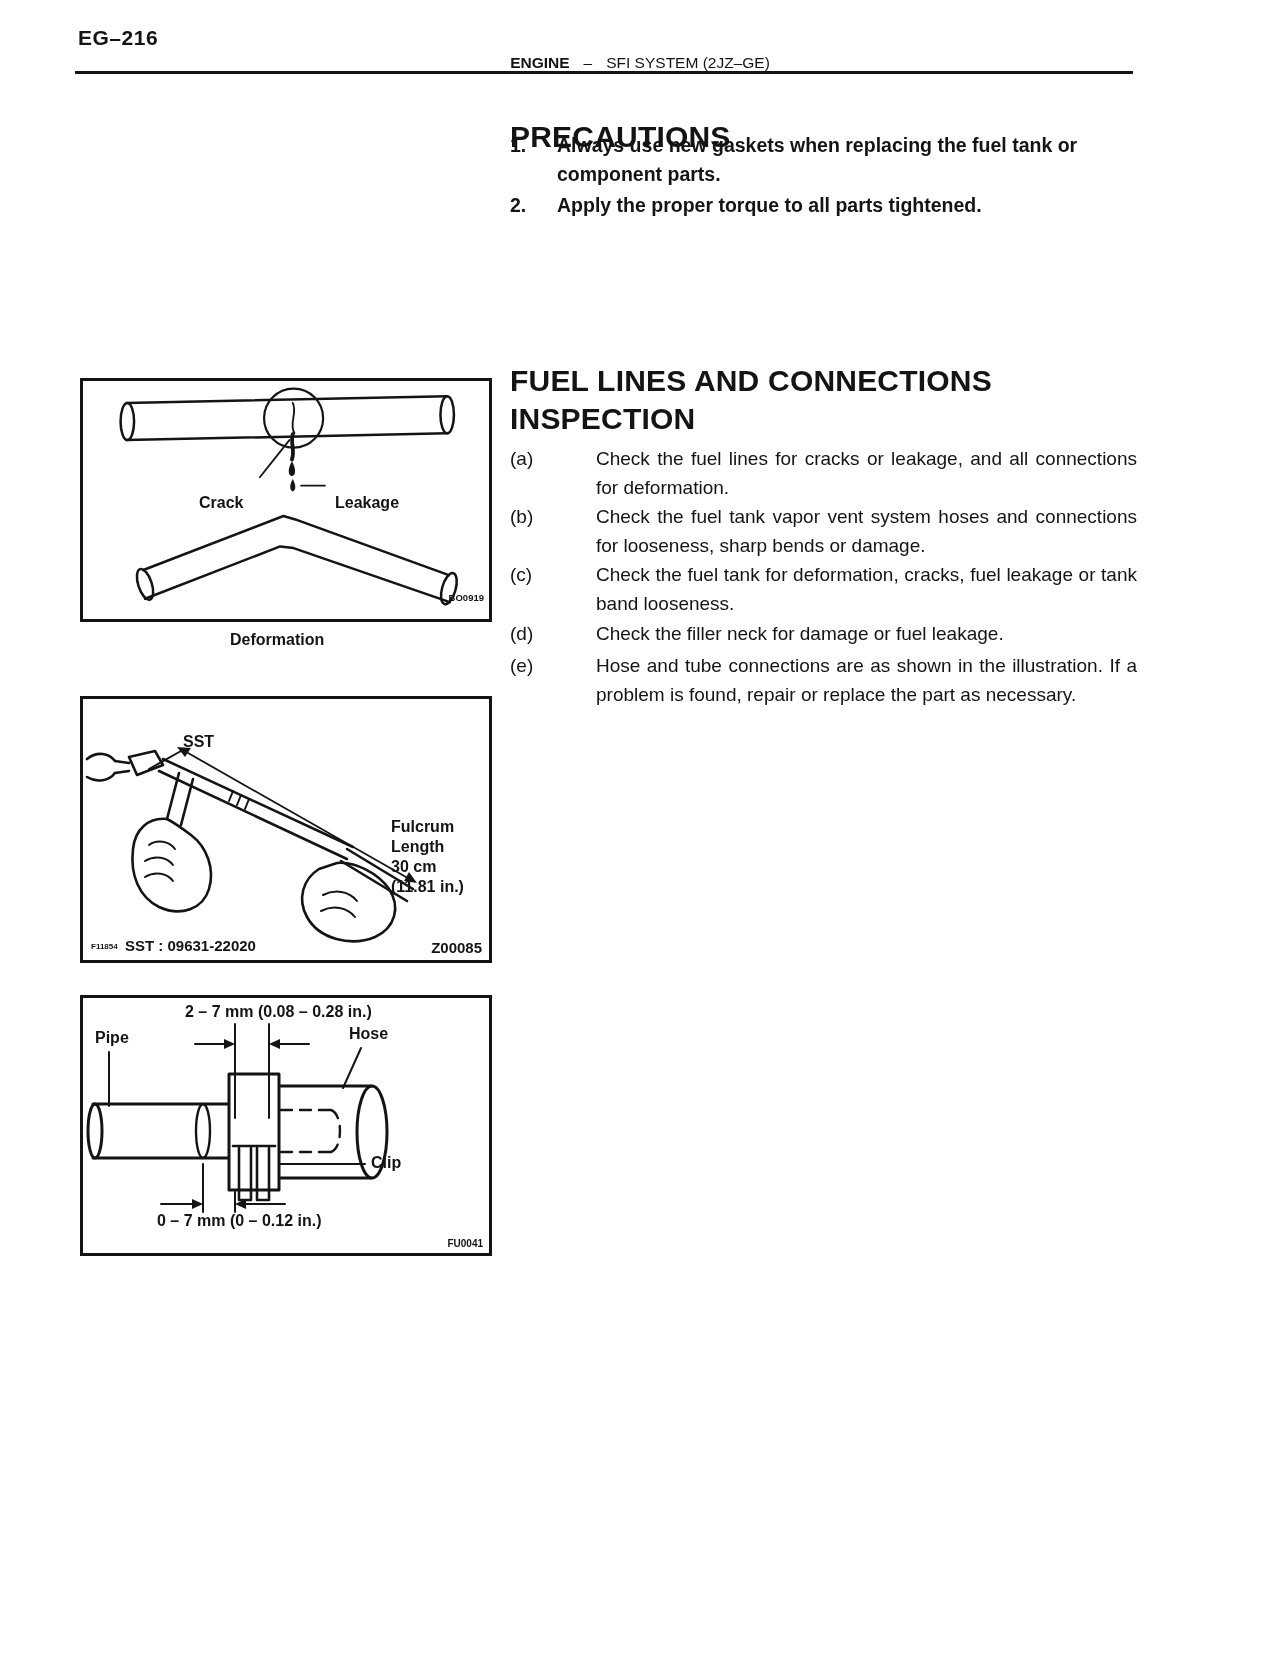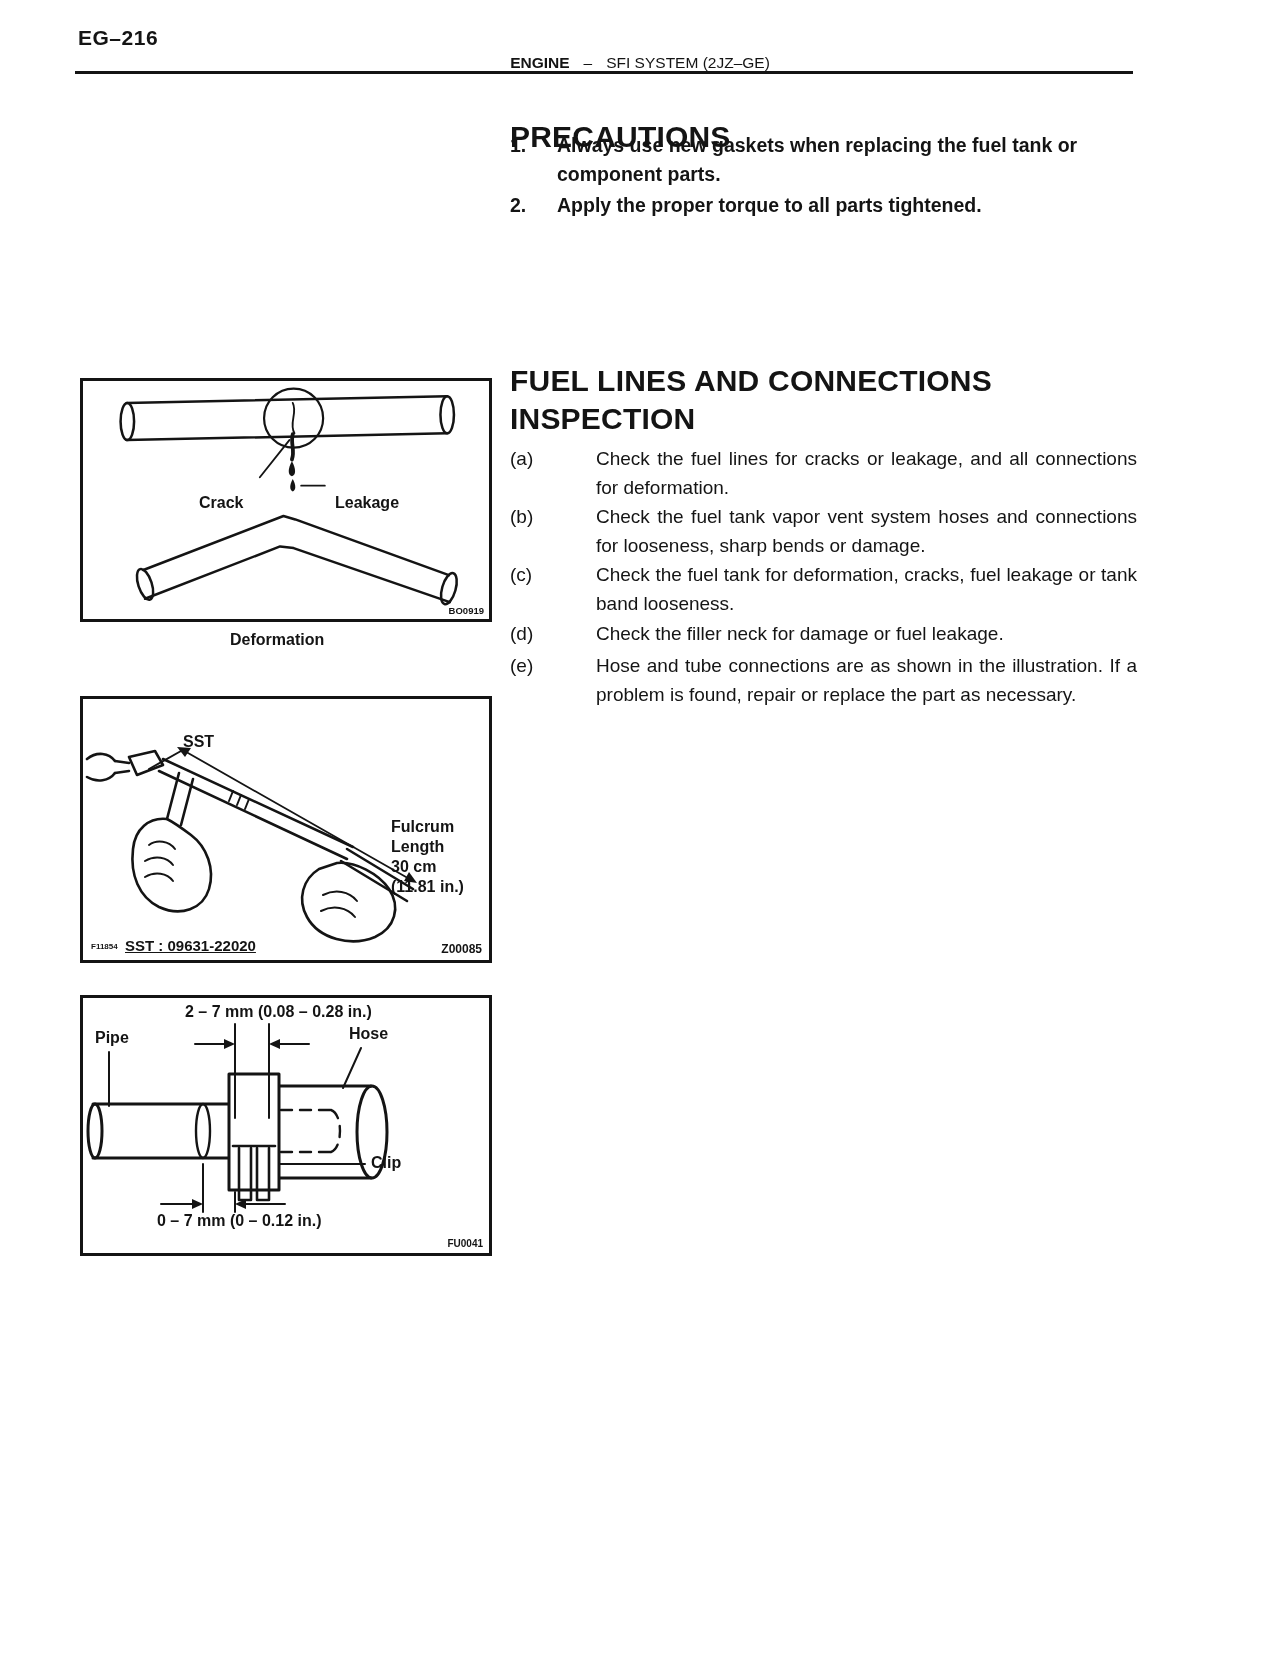--- a/index.html
+++ b/index.html
@@ -103,21 +103,21 @@
         <path d="M36,258 L196,196 L212,198 L397,262"></path>
         <ellipse cx="36" cy="241" rx="8" ry="19" transform="rotate(-18 36 241)"></ellipse>
         <ellipse cx="396" cy="246" rx="8" ry="19" transform="rotate(16 396 246)"></ellipse>
       </g>
       <path d="M210,95 C205,104 205,111 210,113 C215,111 215,104 210,95 Z" fill="#141414"></path>
       <path d="M211,116 C207,123 207,129 211,131 C215,129 215,123 211,116 Z" fill="#141414"></path>
     </svg>
     <div class="fig-label" style="left:116px;top:113px;">Crack</div>
     <div class="fig-label" style="left:252px;top:113px;">Leakage</div>
     <div class="fig-label" style="left:147px;top:250px;">Deformation</div>
-    <div class="fig-code" style="right:5px;bottom:3px;font-size:9.5px;">BO0919</div>
+    <div class="fig-code" style="right:5px;bottom:16px;font-size:9.5px;">BO0919</div>
   </div>
 
   <div class="abs figure" id="figure2">
     <svg viewBox="0 0 406 261">
       <g fill="none" stroke="#141414" stroke-width="2.6" stroke-linecap="round" stroke-linejoin="round">
         <path d="M4,60 C14,52 26,54 32,62 M4,78 C14,84 26,82 32,74"></path>
         <path d="M32,62 L46,64 M32,74 L46,72"></path>
         <path d="M46,58 L72,52 L80,66 L54,76 Z"></path>
         <path d="M98,52 L66,70" stroke-width="2"></path>
         <path d="M80,60 L270,148 M76,72 L264,160"></path>
@@ -134,22 +134,22 @@
       <polygon points="334,184 321,182 326,173" fill="#141414"></polygon>
     </svg>
     <div class="fig-label" style="left:100px;top:34px;">SST</div>
     <div class="fig-block" style="left:308px;top:118px;">
       <div>Fulcrum</div>
       <div>Length</div>
       <div>30 cm</div>
       <div>(11.81 in.)</div>
     </div>
     <div class="fig-code" style="left:8px;bottom:9px;font-size:8px;">F11854</div>
-    <div class="fig-label" style="left:42px;bottom:6px;font-size:15px;text-decoration:underline;">SST : 09631-22020</div>
-    <div class="fig-code" style="right:7px;bottom:4px;font-size:12px;">Z00085</div>
+    <div class="fig-label" style="left:42px;bottom:6px;font-size:15px;">SST : 09631-22020</div>
+    <div class="fig-code" style="right:7px;bottom:4px;font-size:15px;">Z00085</div>
   </div>
 
   <div class="abs figure" id="figure3">
     <svg viewBox="0 0 406 255">
       <g fill="none" stroke="#141414" stroke-width="3" stroke-linecap="round" stroke-linejoin="round">
 
         <path d="M10,106 L158,106 M10,160 L158,160"></path>
         <ellipse cx="12" cy="133" rx="7" ry="27"></ellipse>
         <ellipse cx="120" cy="133" rx="7" ry="27" stroke-width="2.4"></ellipse>
 

